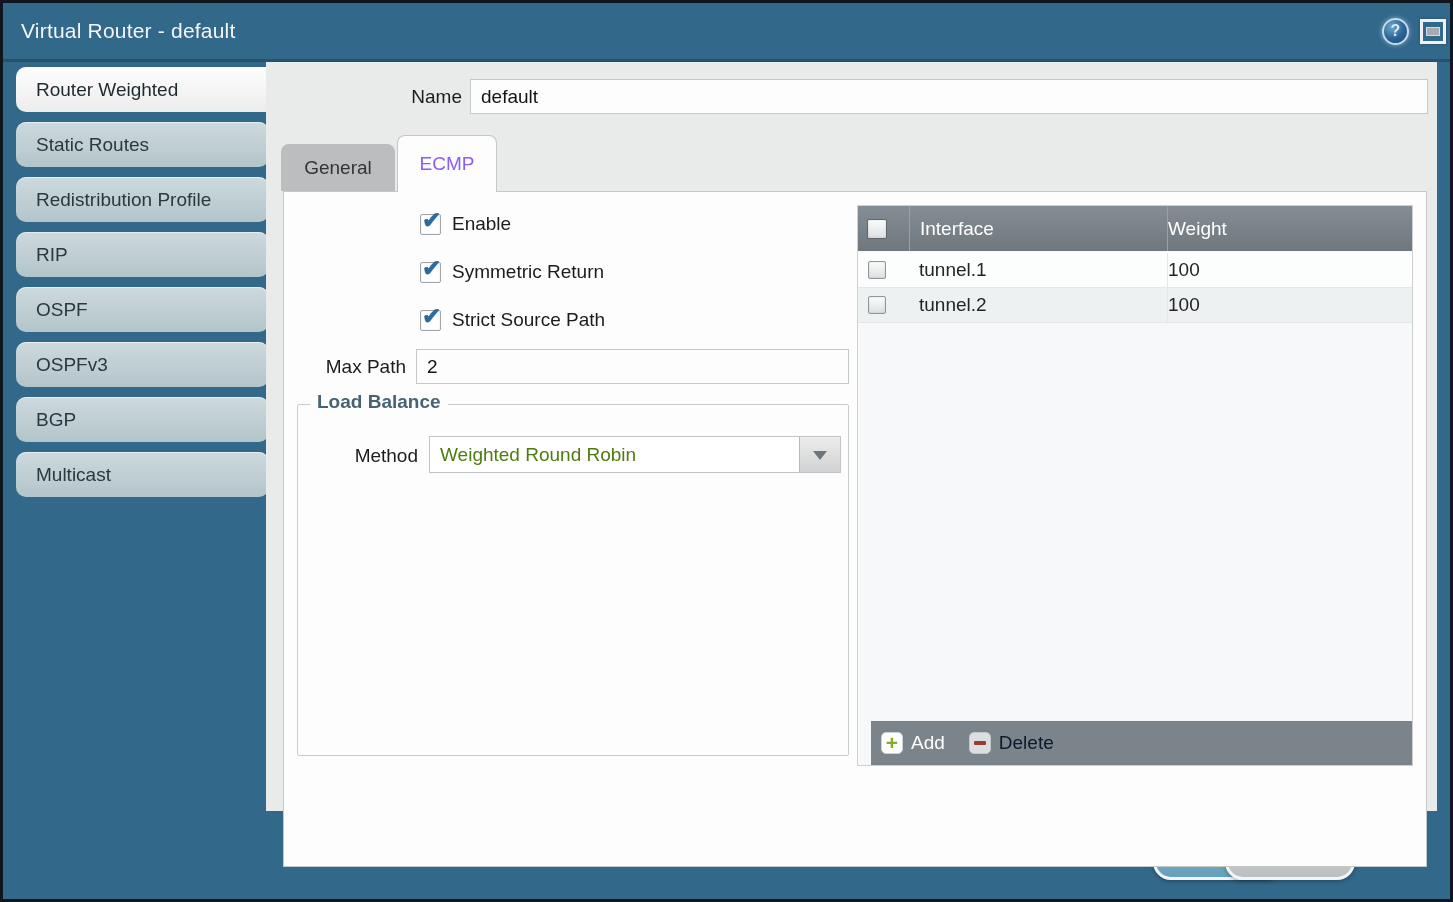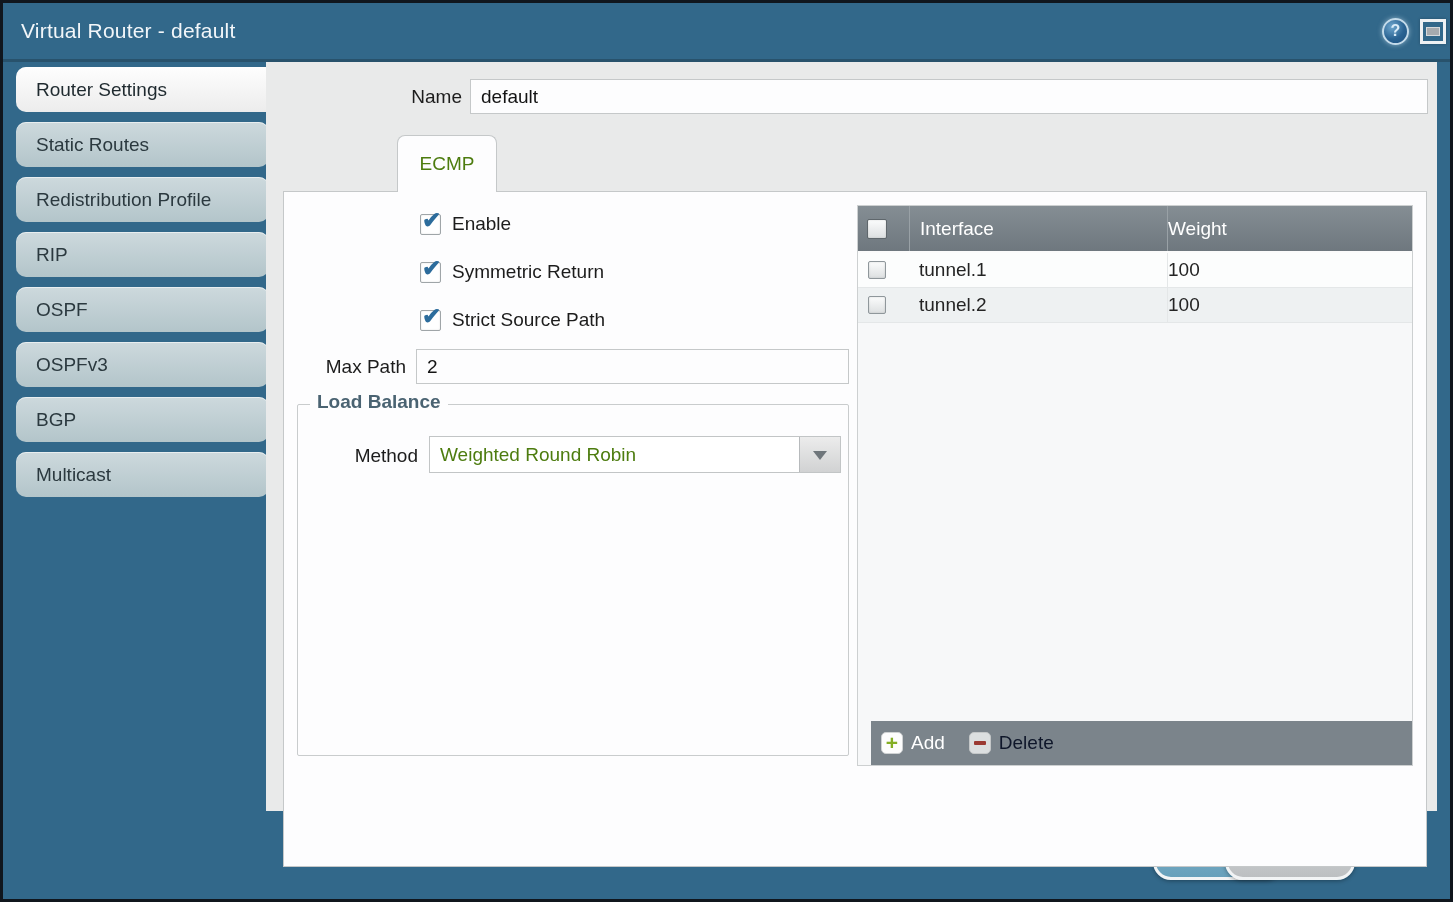--- a/index.html
+++ b/index.html
@@ -61,21 +61,21 @@
     position:absolute; display:flex; align-items:center; justify-content:center;
     font-size:19px; cursor:pointer;
   }
   .tab-general {
     left:15px; top:82px; width:114px; height:47px;
     background:#bcbdbe; border-radius:8px 8px 0 0; color:#343434;
   }
   .tab-ecmp {
     left:131px; top:73px; width:100px; height:57px;
     background:#fdfdfe; border:1px solid #c5c8c9; border-bottom:none;
-    border-radius:8px 8px 0 0; color:#4d7c0f; z-index:2;
+    border-radius:8px 8px 0 0; color:#8b5cf6; z-index:2;
   }
   .panel {
     position:absolute; left:17px; top:129px; width:1144px; height:676px;
     background:#fdfdfe; border:1px solid #c5c8c9; z-index:1;
   }
 
   
   .cb-row { position:absolute; left:136px; display:flex; align-items:center; gap:11px; height:24px; }
   .cb-row.r1 { top:20px; } .cb-row.r2 { top:68px; } .cb-row.r3 { top:116px; }
   .cbx {
@@ -189,21 +189,21 @@
     <span class="tb-icons">
       <span class="help-icon"></span>
       <span class="maximize-icon">
         <span class="max-inner"></span>
       </span>
     </span>
   </div>
 
   <div class="sidebar">
     <div class="side-tab active">
-        <span>Router Settings</span>
+        <span>Router Weighted</span>
       </div>
     <div class="side-tab">
         <span>Static Routes</span>
       </div>
     <div class="side-tab">
         <span>Redistribution Profile</span>
       </div>
     <div class="side-tab">
         <span>RIP</span>
       </div>
@@ -218,20 +218,21 @@
       </div>
     <div class="side-tab">
         <span>Multicast</span>
       </div>
   </div>
 
   <div class="content">
     <label class="name-label">Name</label>
     <input class="name-input" type="text" value="default" style="">
 
+    <div class="tab tab-general">General</div>
     <div class="tab tab-ecmp">ECMP</div>
 
     <div class="panel">
 
       <div class="cb-row r1">
         <span class="cbx checked"></span>
         <span class="cb-label">Enable</span>
       </div>
       <div class="cb-row r2">
         <span class="cbx checked"></span>

